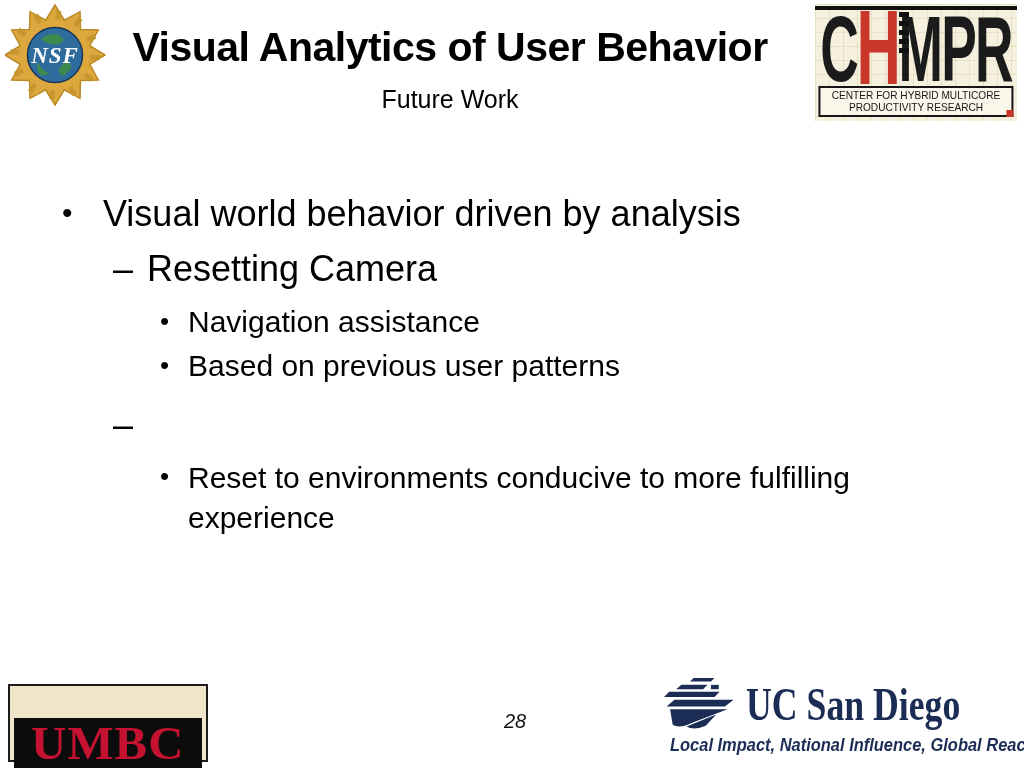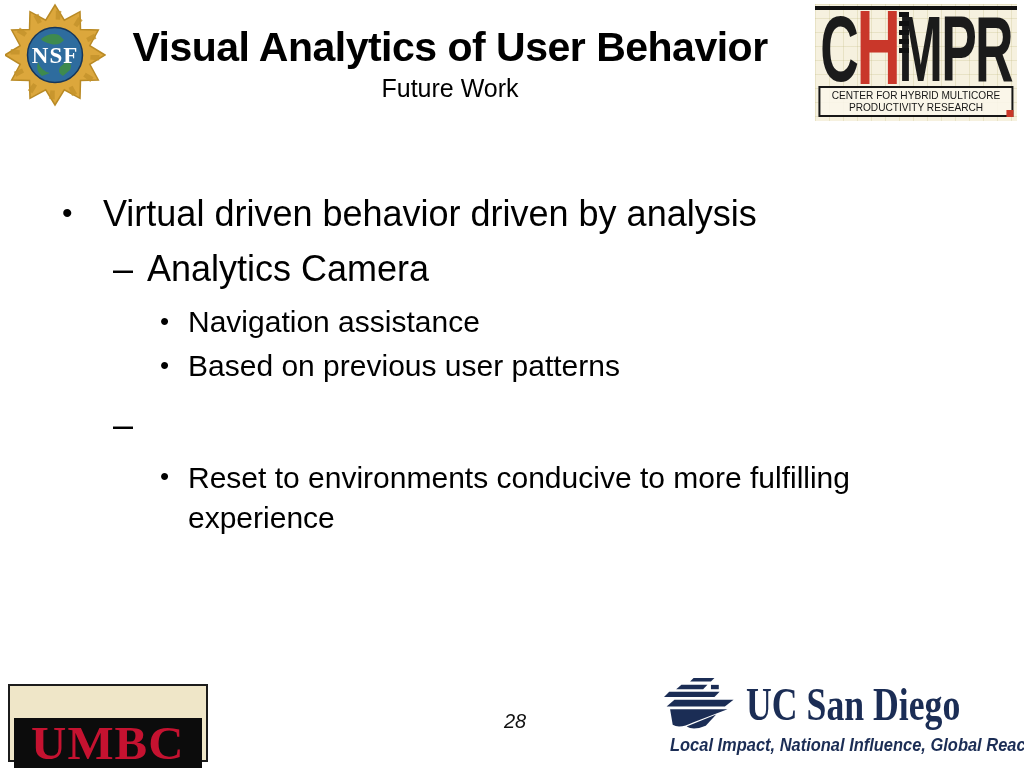--- a/index.html
+++ b/index.html
@@ -9,24 +9,24 @@
     background:#ffffff;
     overflow:hidden;
     font-family:"Liberation Sans", sans-serif;
     color:#000;
   }
   
   .header-title-block{
     position:absolute;left:110px;top:22px;width:680px;text-align:center;
   }
   .slide-title{font-size:41px;font-weight:700;letter-spacing:-0.5px;line-height:1.25;color:#000;}
-  .slide-subtitle{font-size:25px;font-weight:400;line-height:1.1;margin-top:2px;color:#000;}
-
-  
-  .nsf-logo{position:absolute;left:5px;top:2px;width:101px;height:106px;}
+  .slide-subtitle{font-size:25px;font-weight:400;line-height:1.1;margin-top:13px;color:#000;}
+
+  
+  .nsf-logo{position:absolute;left:5px;top:2px;width:101px;height:106px;font-style:italic;}
 
   
   .chmpr-logo{
     position:absolute;left:815px;top:4px;width:202px;height:117px;
     background:#F6F1DF;
     background-image:
       linear-gradient(rgba(190,180,120,.25) 1px, transparent 1px),
       linear-gradient(90deg, rgba(190,180,120,.25) 1px, transparent 1px);
     background-size:14px 14px;
   }
@@ -144,25 +144,25 @@
       </div>
     <div class="chmpr-tagbox">
       <div class="chmpr-tag1">CENTER FOR HYBRID MULTICORE</div>
       <div class="chmpr-tag2">PRODUCTIVITY RESEARCH</div>
       <span class="chmpr-redsq"></span>
     </div>
   </div>
 
   <div class="row r1 lv1">
     <span class="marker">•</span>
-    <span class="txt">Virtual driven behavior driven by analysis</span>
+    <span class="txt">Visual world behavior driven by analysis</span>
   </div>
   <div class="row r2 lv2">
     <span class="marker">–</span>
-    <span class="txt">Analytics Camera</span>
+    <span class="txt">Resetting Camera</span>
   </div>
   <div class="row r3 lv3">
     <span class="marker">•</span>
     <span class="txt">Navigation assistance</span>
   </div>
   <div class="row r4 lv3">
     <span class="marker">•</span>
     <span class="txt">Based on previous user patterns</span>
   </div>
   <div class="row r5 lv2">

